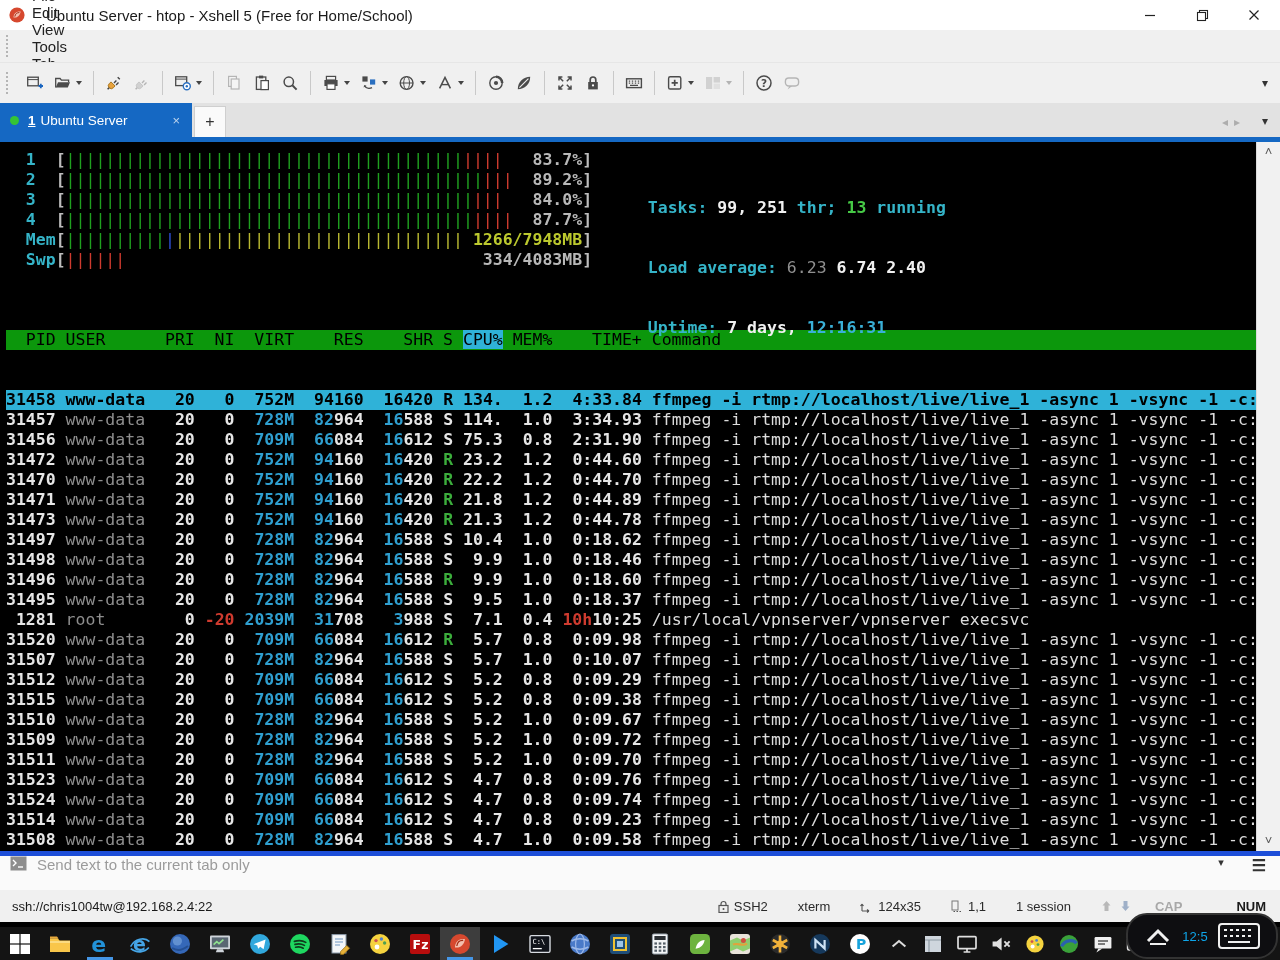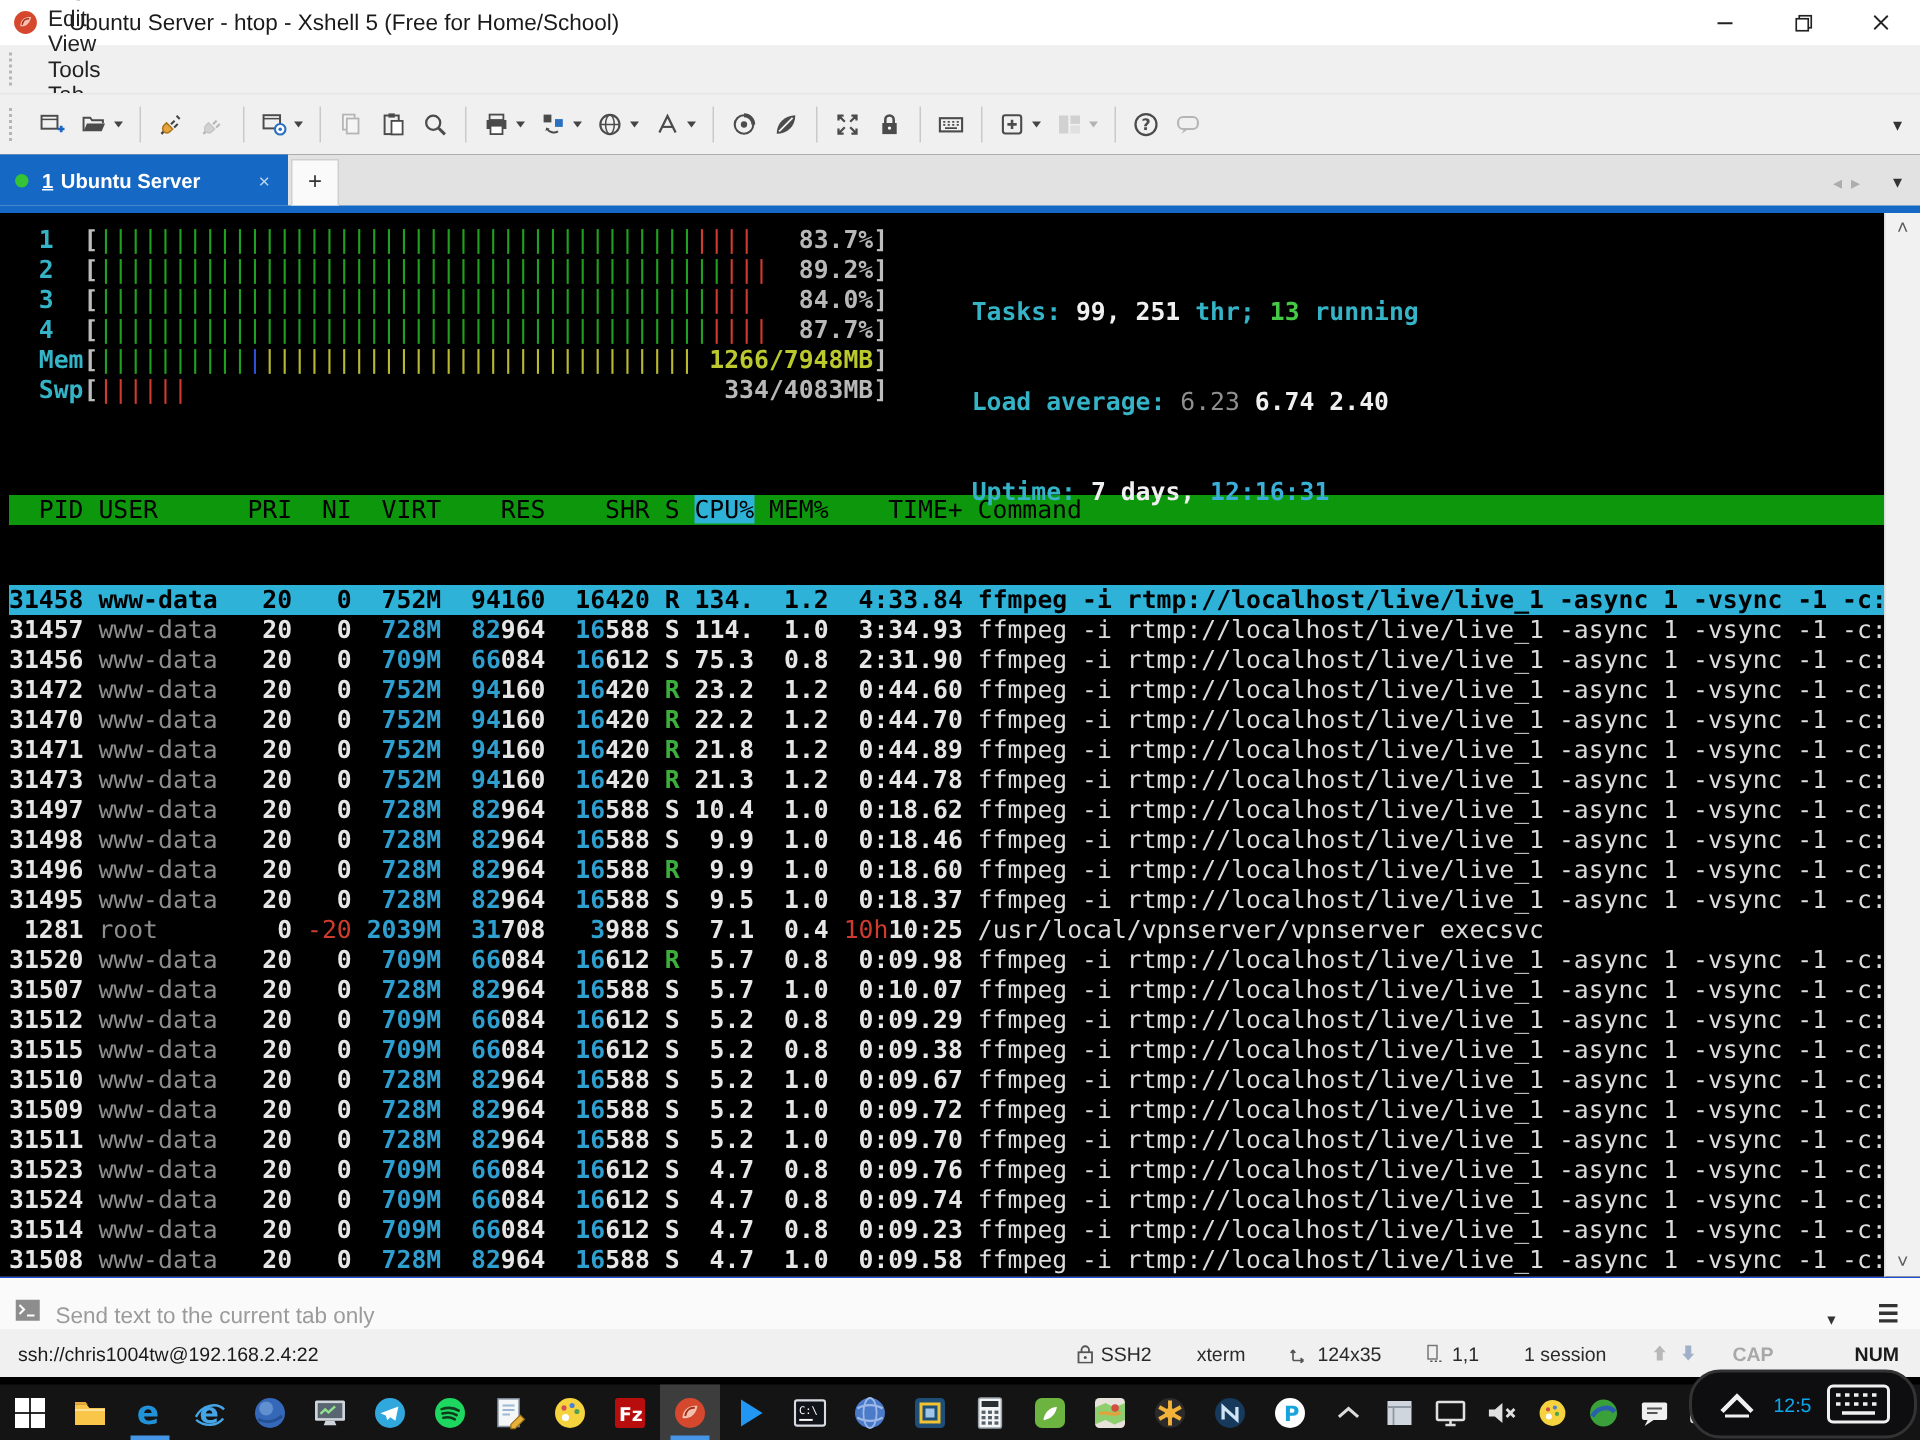--- a/index.html
+++ b/index.html
@@ -25,21 +25,21 @@
   .tbtn.dis{opacity:.35;}
   .dd{width:0;height:0;border-left:3.5px solid transparent;border-right:3.5px solid transparent;border-top:4px solid #444;margin-left:4px;}
   .tsep{width:1px;height:24px;background:#c9c9c9;margin:0 6px;}
   .bar-chevron{position:absolute;right:12px;color:#333;font-size:12px;}
 
   
   .tabbar{height:34px;background:#e2e2e2;display:flex;align-items:flex-end;flex:none;position:relative;border-bottom:5px solid #1568c3;}
   .tab-active{height:34px;background:#1568c3;color:#fff;display:flex;align-items:center;padding:0 12px 0 10px;min-width:170px;}
   .tab-dot{width:9px;height:9px;border-radius:50%;background:#35c435;margin-right:9px;}
   .tab-num{font-weight:bold;font-size:13.5px;text-decoration:underline;margin-right:5px;}
-  .tab-label{font-weight:bold;font-size:13.5px;flex:1;}
+  .tab-label{font-weight:normal;font-size:13.5px;flex:1;}
   .tab-close{color:#bcd4ee;font-size:13px;margin-left:12px;}
   .tab-new{width:30px;height:30px;background:#fafafa;border:1px solid #cfcfcf;border-bottom:none;display:flex;align-items:center;justify-content:center;font-size:16px;color:#333;margin-left:2px;}
   .tab-nav{position:absolute;right:34px;bottom:8px;color:#adadad;font-size:12px;letter-spacing:6px;}
 
   
   .terminal{height:709px;background:#000;position:relative;flex:none;
     font-family:"DejaVu Sans Mono",monospace;font-size:16.5px;line-height:20px;white-space:pre;}
   .term-body{position:absolute;left:6px;top:8px;right:23px;bottom:0;overflow:hidden;display:flex;flex-direction:column;}
   .tscroll{position:absolute;top:0;right:0;bottom:0;width:23px;background:#f1f1f1;border-left:1px solid #dcdcdc;
     display:flex;flex-direction:column;justify-content:space-between;align-items:center;font-family:"Liberation Sans",sans-serif;}
@@ -62,27 +62,27 @@
   .sb{color:#3ab0d8;font-weight:bold;}
 
   .ptable{margin-top:20px;}
   .phead{height:20px;background:#0c970c;color:#000;}
   .phead .hl{background:#2fb2d8;}
   .prow{height:20px;color:#e6e6e6;}
   .prow span.cw{color:#e6e6e6;font-weight:bold;}
   .prow span.cd{color:#8e8e8e;}
   .prow span.cc{color:#2f9fd0;font-weight:bold;}
   .prow span.cg{color:#3cae3c;font-weight:bold;}
-  .prow span.crd{color:#cf3b2f;font-weight:normal;}
+  .prow span.crd{color:#cf3b2f;font-weight:bold;}
   .prow span.cmdc{color:#dcdcdc;}
   .prow.sel{background:#2fb2d8;}
   .prow.sel span{color:#000 !important;font-weight:bold;}
 
   
-  .sendbar{height:34px;background:#fafafa;border-top:1px solid #1d4ed8;display:flex;align-items:flex-end;flex:none;}
+  .sendbar{height:34px;background:#fafafa;border-top:5px solid #1d4ed8;display:flex;align-items:flex-start;flex:none;}
   .sendbar .send-icon{margin:0 10px 0 10px;}
   .send-text{color:#9b9b9b;font-size:15px;flex:1;}
   .send-dd{color:#333;font-size:11px;margin-right:28px;}
   .send-menu{color:#333;font-size:16px;margin-right:14px;font-weight:bold;}
 
   
   .statusbar{height:32px;background:#f0f0f0;display:flex;align-items:center;flex:none;font-size:13px;color:#1a1a1a;}
   .sb-url{margin-left:12px;flex:1;}
   .sb-item{display:flex;align-items:center;margin-right:30px;color:#2a2a2a;}
   .sb-item svg{margin-right:5px;}

